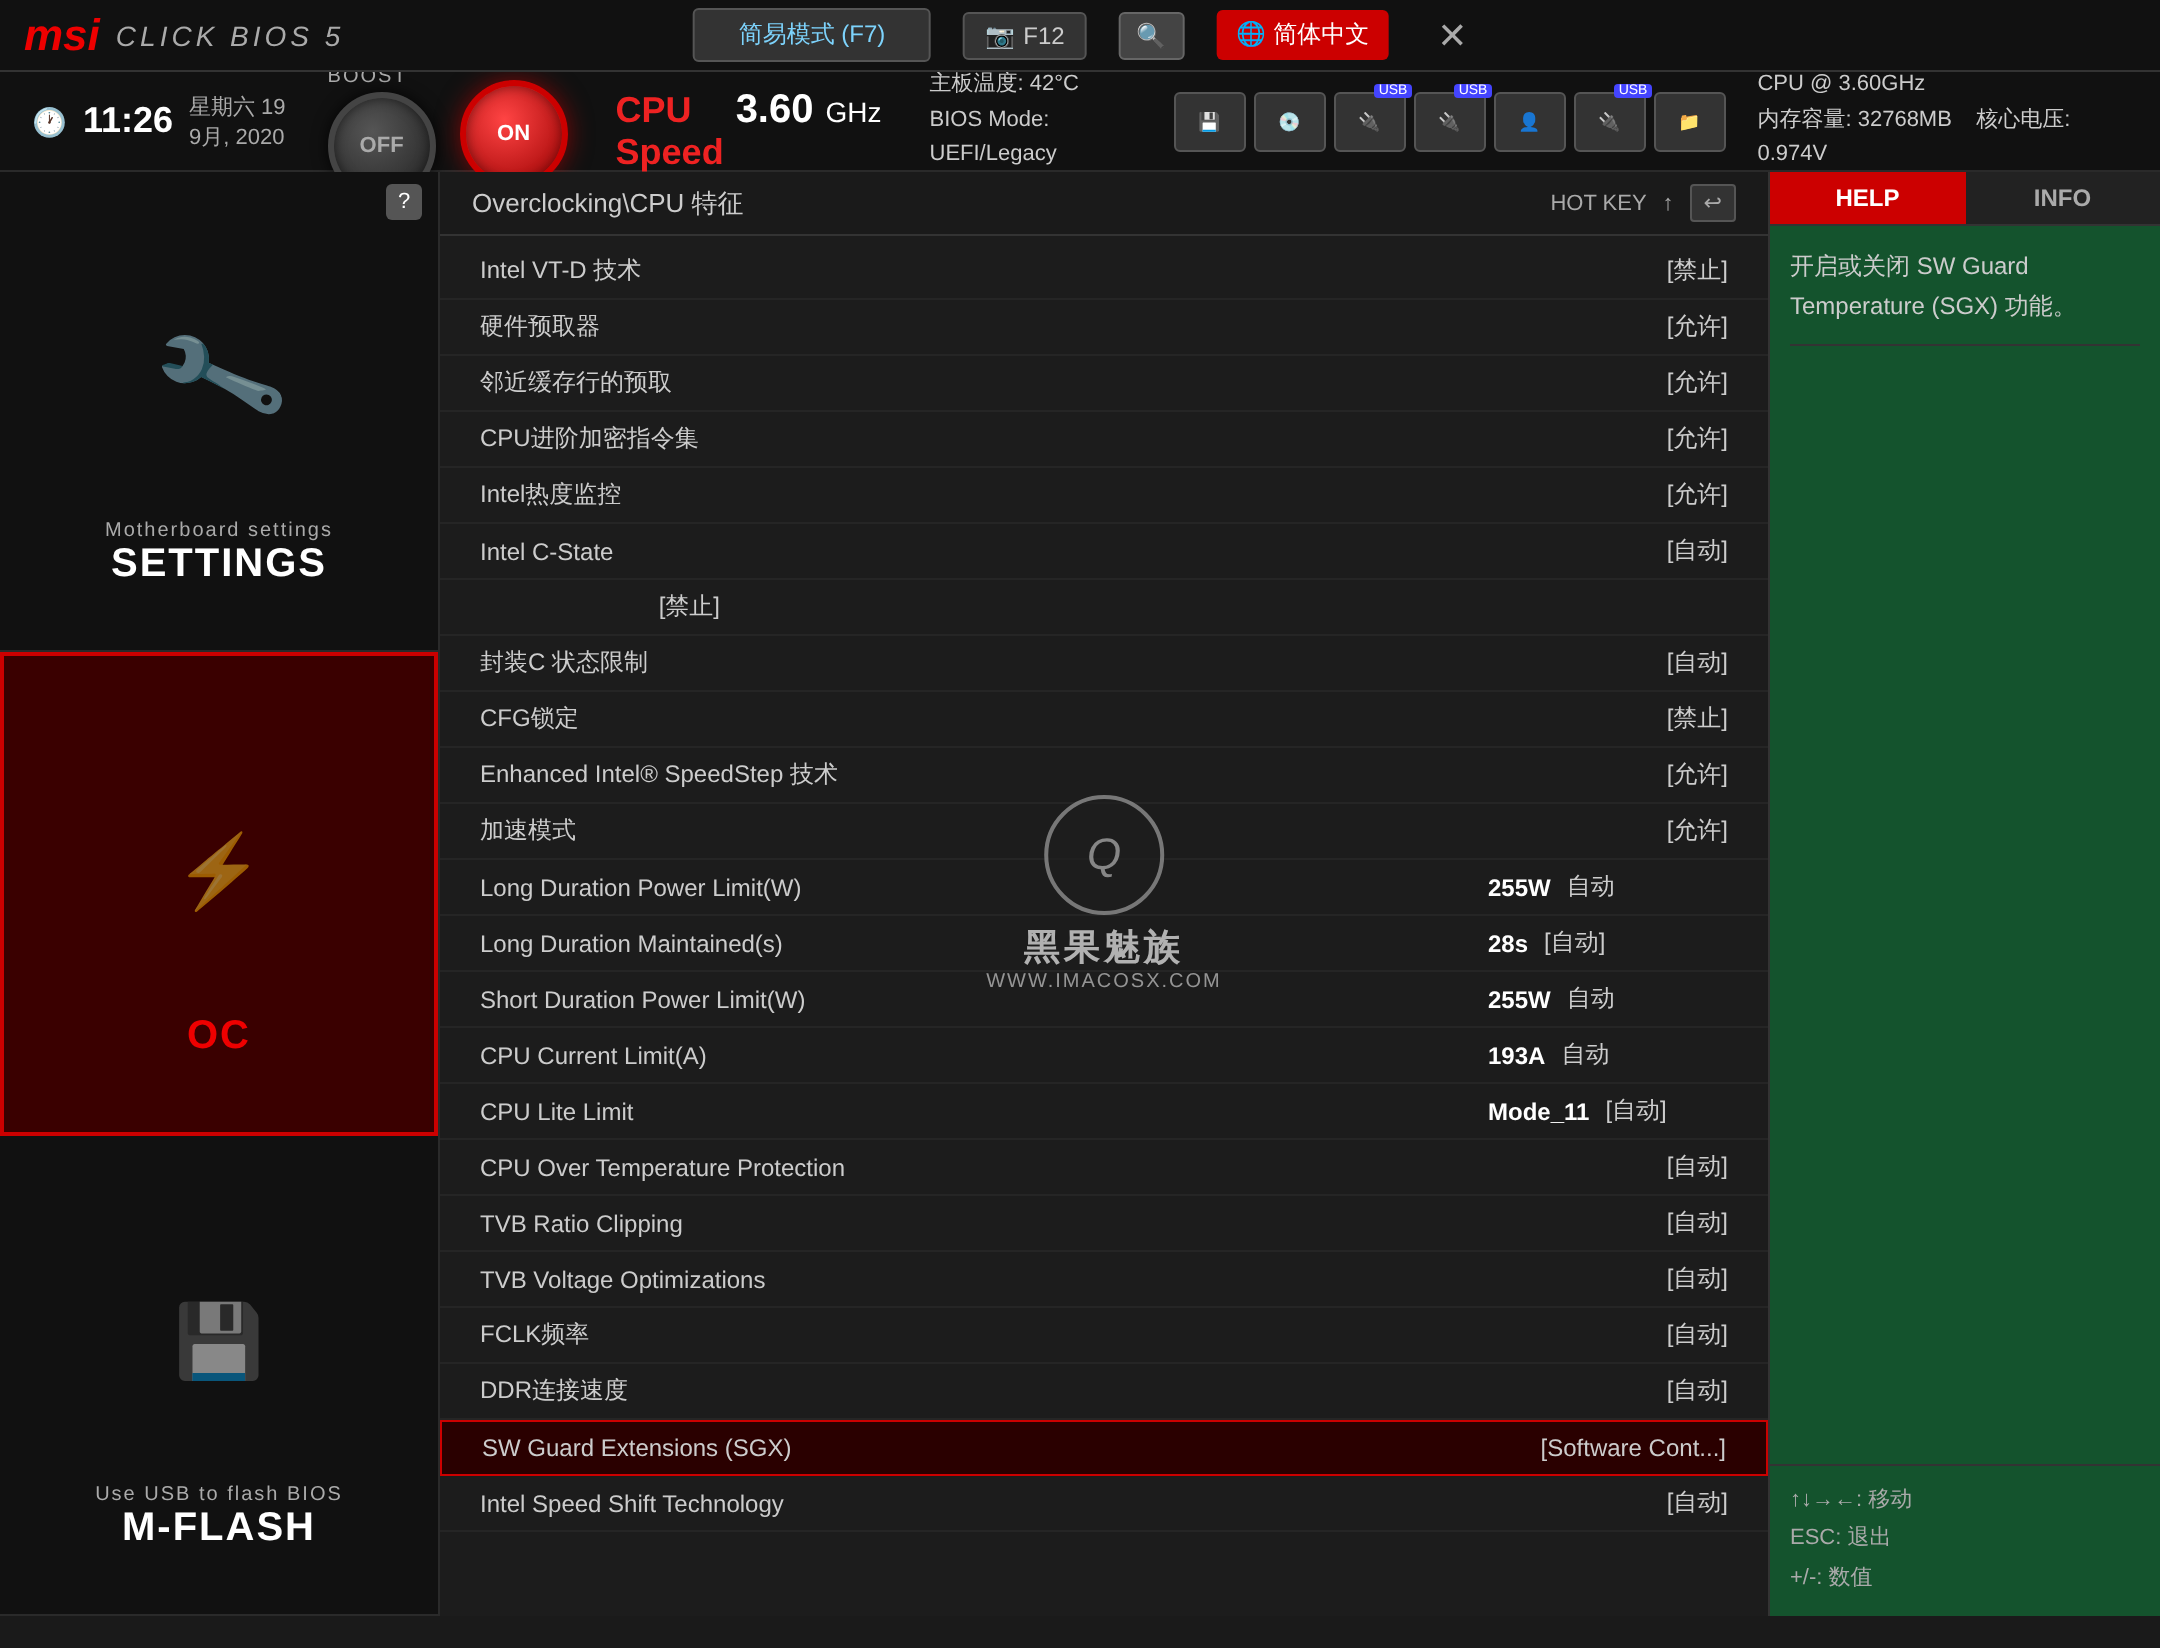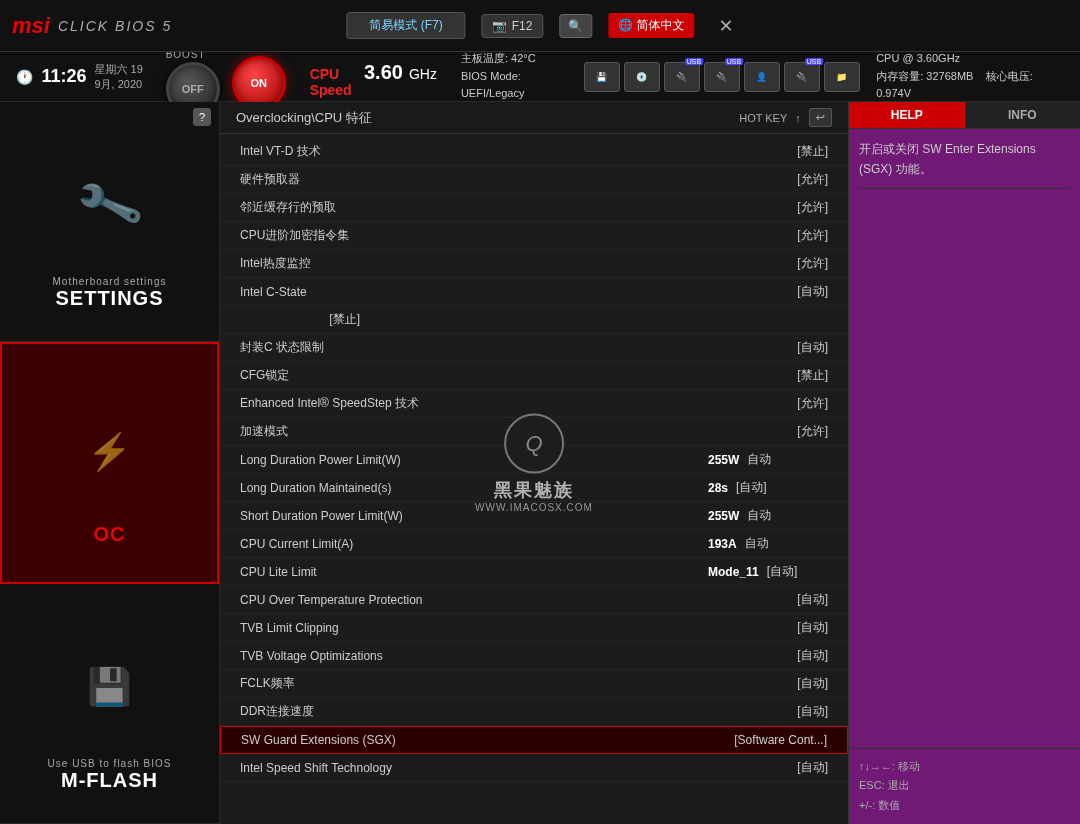--- a/index.html
+++ b/index.html
@@ -7,21 +7,21 @@
       width: 1080px;
       height: 824px;
       background: #1a1a1a;
       font-family: Arial, sans-serif;
       overflow: hidden;
       color: #ccc;
     }
 
     
     .top-bar {
-      height: 52px;
+      height: 36px;
       background: #111;
       display: flex;
       align-items: center;
       padding: 0 12px;
       border-bottom: 1px solid #333;
       position: relative;
     }
     .logo-area {
       display: flex;
       align-items: center;
@@ -143,21 +143,21 @@
       background: radial-gradient(circle at 40% 35%, #f44, #900);
       border: 3px solid #c00;
       display: flex; align-items: center; justify-content: center;
       color: #fff; font-size: 11px; font-weight: bold;
       box-shadow: 0 0 12px rgba(200,0,0,0.6), inset 0 0 6px rgba(0,0,0,0.4);
     }
     .speed-block {
       margin-left: 8px;
     }
     .cpu-speed-line { display: flex; align-items: baseline; gap: 6px; }
-    .cpu-speed-label { color: #e22; font-weight: bold; font-size: 14px; margin-top: 47px; }
+    .cpu-speed-label { color: #e22; font-weight: bold; font-size: 18px; margin-top: 47px; }
     .cpu-speed-val { color: #fff; font-size: 20px; font-weight: bold; }
     .cpu-speed-unit { color: #fff; font-size: 14px; }
     .ddr-speed-label { color: #e22; font-weight: bold; font-size: 14px; }
     .ddr-speed-val { color: #fff; font-size: 20px; font-weight: bold; }
     .ddr-speed-unit { color: #fff; font-size: 14px; }
     .sub-temps {
       margin-left: 8px;
       font-size: 11px;
       color: #ccc;
       line-height: 1.6;
@@ -343,22 +343,22 @@
     .setting-num {
       color: #fff;
       font-weight: bold;
     }
     .setting-bracket {
       color: #ccc;
     }
 
     
     .right-panel {
-      width: 232px;
-      background: #701a75;
+      width: 196px;
+      background: #14532d;
       border-left: 1px solid #333;
       display: flex;
       flex-direction: column;
     }
     .right-tabs {
       display: flex;
       border-bottom: 1px solid #333;
     }
     .right-tab {
       flex: 1;
@@ -698,21 +698,21 @@
           <span class="setting-value with-num">
             <span class="setting-num">Mode_11</span>
             <span class="setting-bracket">[自动]</span>
           </span>
         </div>
         <div class="setting-row">
           <span class="setting-name">CPU Over Temperature Protection</span>
           <span class="setting-value">[自动]</span>
         </div>
         <div class="setting-row">
-          <span class="setting-name">TVB Limit Clipping</span>
+          <span class="setting-name">TVB Ratio Clipping</span>
           <span class="setting-value">[自动]</span>
         </div>
         <div class="setting-row">
           <span class="setting-name">TVB Voltage Optimizations</span>
           <span class="setting-value">[自动]</span>
         </div>
         <div class="setting-row">
           <span class="setting-name">FCLK频率</span>
           <span class="setting-value">[自动]</span>
         </div>
@@ -730,21 +730,21 @@
         </div>
       </div>
   </div>
 
   <div class="right-panel">
     <div class="right-tabs">
       <button class="right-tab active">HELP</button>
       <button class="right-tab">INFO</button>
     </div>
     <div class="right-content">
-      <div class="help-text">开启或关闭 SW Enter Extensions (SGX) 功能。</div>
+      <div class="help-text">开启或关闭 SW Guard Temperature (SGX) 功能。</div>
       <div class="right-divider"></div>
     </div>
     <div class="right-nav-help" id="nav-help-container">
 
     <div>↑↓→←: 移动</div>
         <div>ESC: 退出</div>
         <div>+/-: 数值</div>
       </div>
   </div>
 

